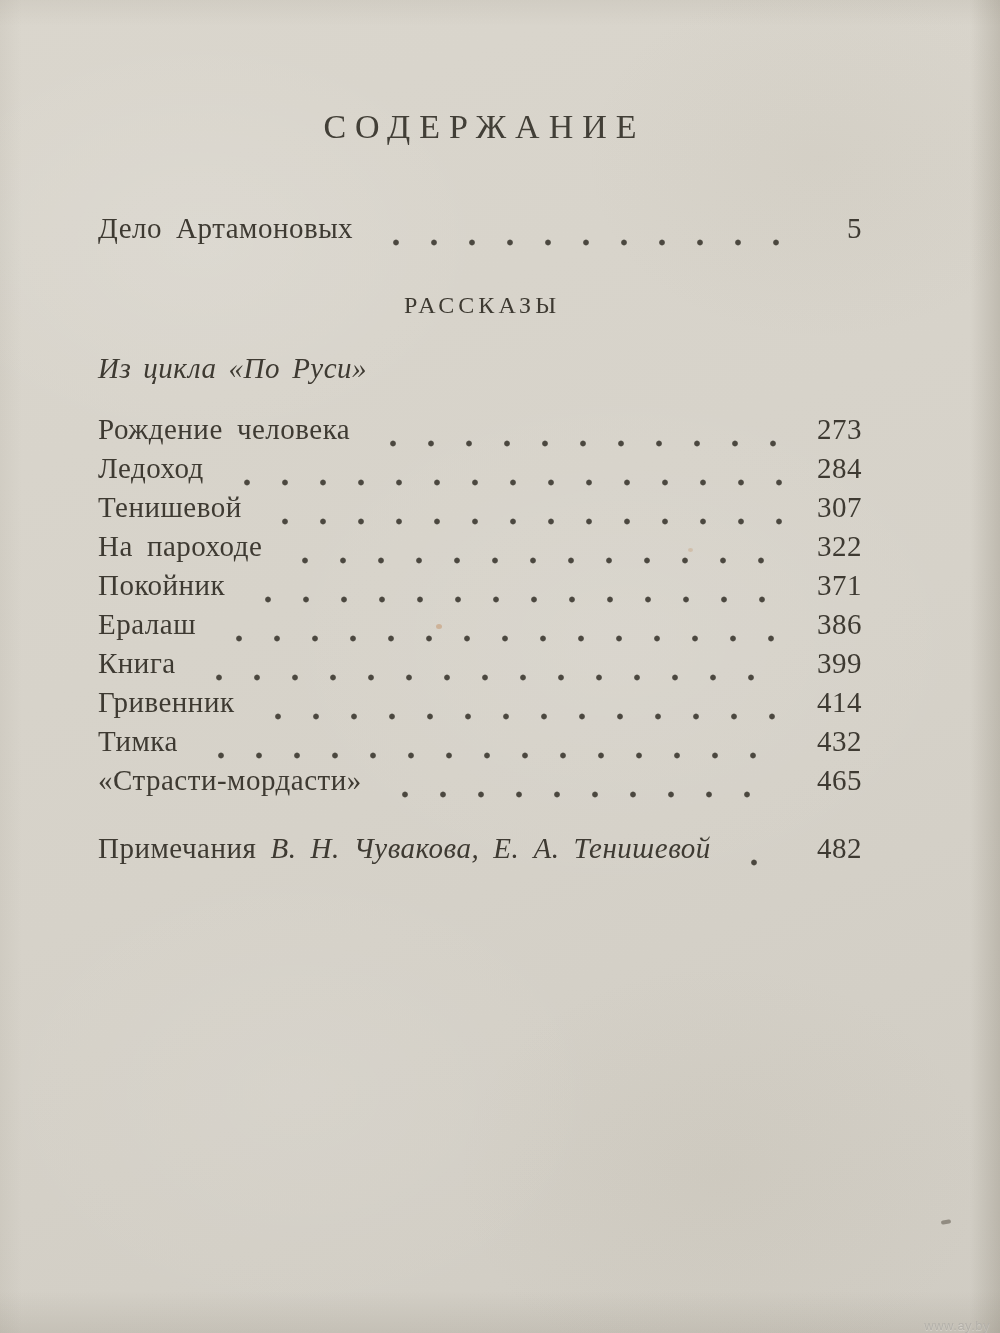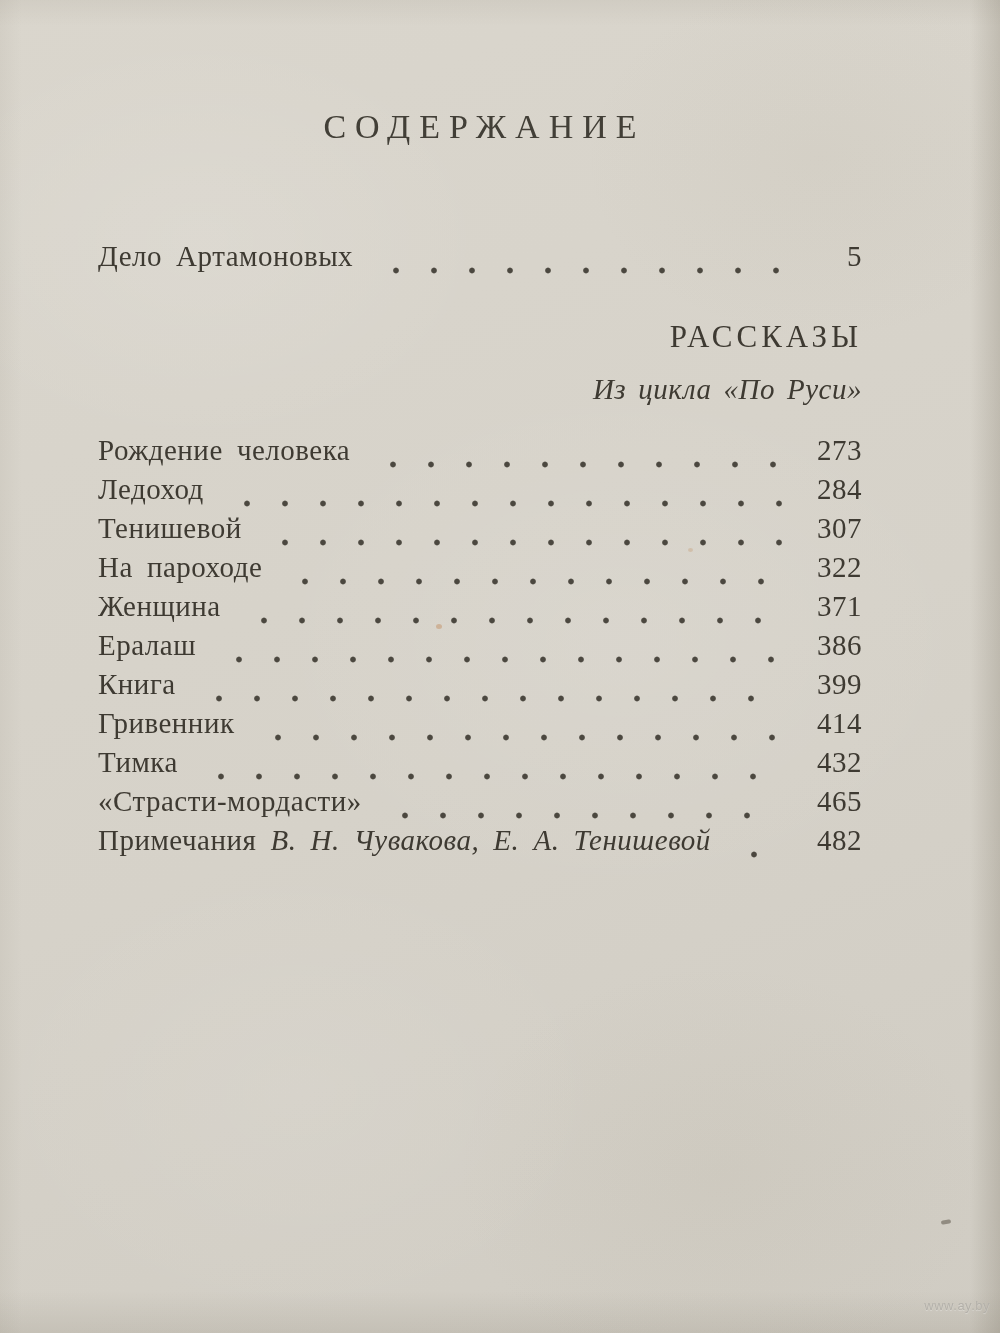--- a/index.html
+++ b/index.html
@@ -64,52 +64,52 @@
     background-image: radial-gradient(circle, rgba(56,52,44,.88) 2.3px, rgba(56,52,44,0) 3.4px);
     background-size: 38px 17px;
     background-repeat: repeat-x;
     background-position: 8px bottom;
   }
   .num {
     flex: 0 0 70px;
     text-align: right;
   }
 
-  .first-line { margin-top: 96px; }
+  .first-line { margin-top: 68px; }
 
   .section-heading {
     margin: 42px 0 0 0;
-    font-size: 31px;
+    font-size: 24px;
     font-weight: normal;
     line-height: 1;
     letter-spacing: 4px;
     text-indent: 4px;
-    text-align: right;
+    text-align: center;
   }
 
   .cycle-subtitle {
-    margin: 22px 0 0 0;
+    margin: 36px 0 0 0;
     font-size: 29px;
     font-weight: normal;
     font-style: italic;
     line-height: 1.1;
-    text-align: right;
+    text-align: left;
     letter-spacing: 0.5px;
     word-spacing: 0.15em;
   }
 
   .entries { margin-top: 28px; }
 
-  .notes-line { margin-top: 0; }
+  .notes-line { margin-top: 29px; }
   .notes-line em { font-style: italic; }
 
   .watermark {
     position: absolute;
     right: 10px;
-    bottom: 20px;
+    bottom: 0;
     font-family: "Liberation Sans", "DejaVu Sans", sans-serif;
     font-size: 13px;
     letter-spacing: 0.5px;
     color: #b3b0a9;
     text-shadow: 0 1px 1px rgba(255,255,255,.35);
   }
 
   .speck { position: absolute; }
   .speck-1 { left: 941px; top: 1220px; width: 10px; height: 4px; background: #6f695d; opacity: .65; border-radius: 2px; transform: rotate(-10deg); }
   .speck-2 { left: 436px; top: 624px; width: 6px; height: 5px; background: #c08a5a; opacity: .45; border-radius: 50%; }
@@ -153,21 +153,21 @@
       </div>
 
       <div class="toc-line">
         <span class="t">На пароходе</span>
         <span class="leader"></span>
         <span class="num">322</span>
       </div>
 
 
       <div class="toc-line">
-        <span class="t">Женщина</span>
+        <span class="t">Покойник</span>
         <span class="leader"></span>
         <span class="num">371</span>
       </div>
 
       <div class="toc-line">
         <span class="t">Ералаш</span>
         <span class="leader"></span>
         <span class="num">386</span>
       </div>
 

